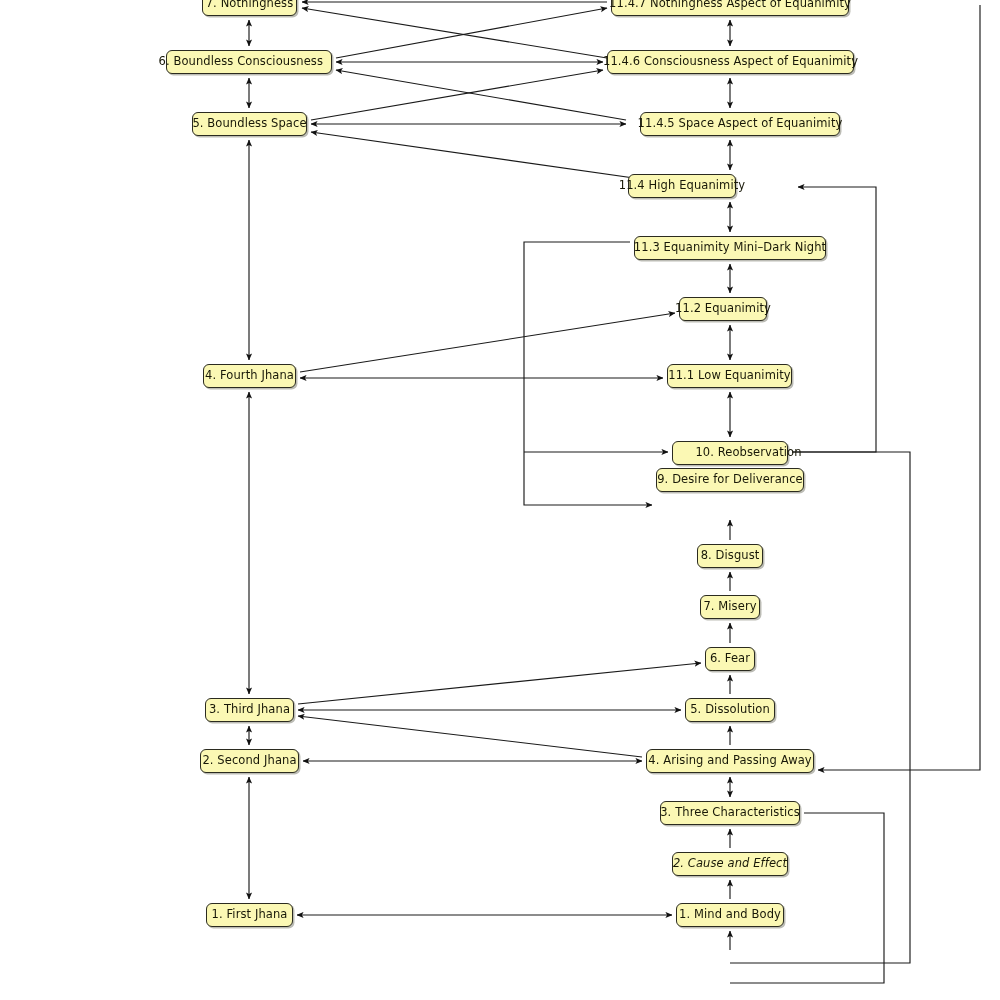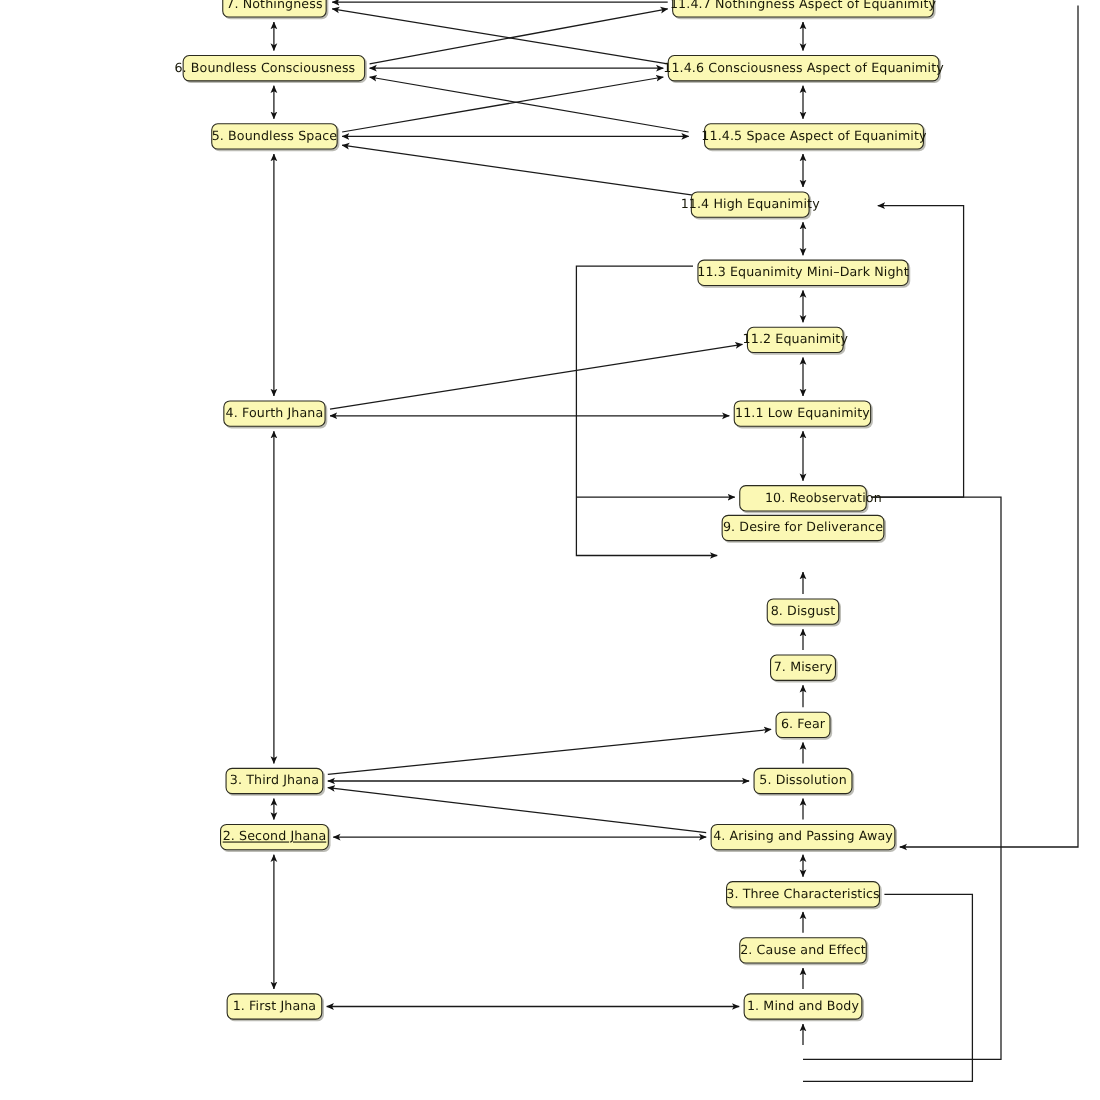--- a/index.html
+++ b/index.html
@@ -151,21 +151,21 @@
   </div>
 
   <div class="node" style="left:203px;top:364px;width:93px;height:24px;">
     <span>4. Fourth Jhana</span>
   </div>
 
   <div class="node" style="left:205px;top:698px;width:89px;height:24px;">
     <span>3. Third Jhana</span>
   </div>
 
-  <div class="node" style="left:200px;top:749px;width:99px;height:24px;text-decoration:underline;">
+  <div class="node" style="left:200px;top:749px;width:99px;height:24px;">
     <span>2. Second Jhana</span>
   </div>
 
   <div class="node" style="left:206px;top:903px;width:87px;height:24px;">
     <span>1. First Jhana</span>
   </div>
 
   <div class="node clipped-top" style="left:611px;top:-8px;width:238px;height:24px;">
     <span>11.4.7 Nothingness Aspect of Equanimity</span>
   </div>
@@ -219,21 +219,21 @@
   </div>
 
   <div class="node" style="left:646px;top:749px;width:168px;height:24px;">
     <span>4. Arising and Passing Away</span>
   </div>
 
   <div class="node" style="left:660px;top:801px;width:140px;height:24px;">
     <span>3. Three Characteristics</span>
   </div>
 
-  <div class="node" style="left:672px;top:852px;width:116px;height:24px;">
+  <div class="node" style="left:672px;top:852px;width:116px;height:24px;font-style:italic;">
     <span>2. Cause and Effect</span>
   </div>
 
   <div class="node" style="left:676px;top:903px;width:108px;height:24px;">
     <span>1. Mind and Body</span>
   </div>
 
 </div>
 
 </body></html>

